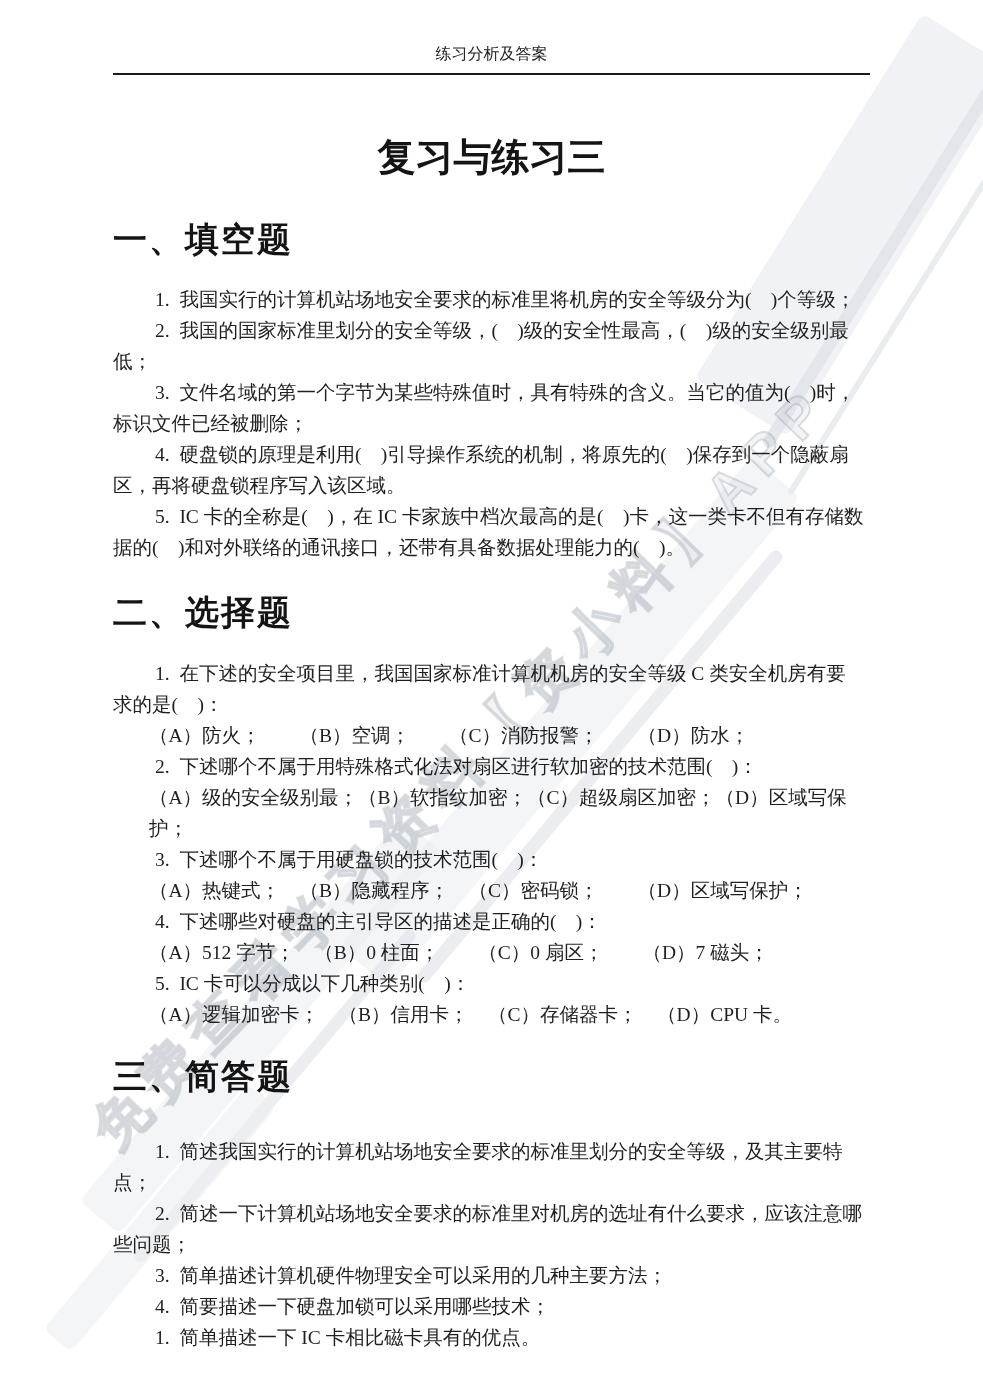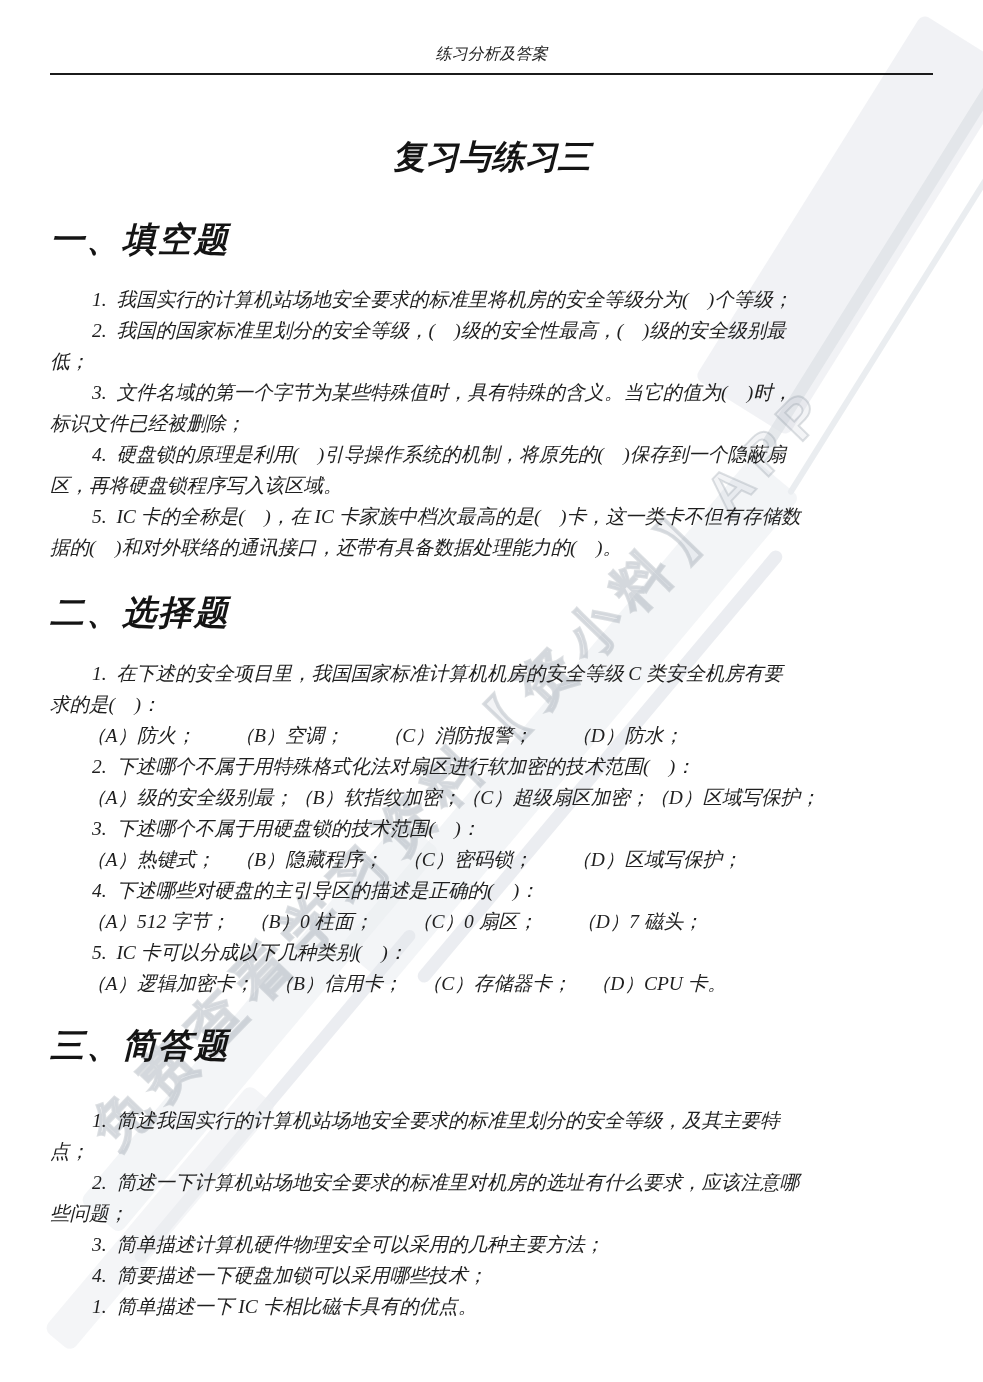--- a/index.html
+++ b/index.html
@@ -24,29 +24,29 @@
   .wm-text {
     position:absolute; left:462px; top:768px;
     transform:translate(-50%,-50%) rotate(-46deg);
     font-family:"Liberation Sans","DejaVu Sans",sans-serif;
     font-weight:bold; font-size:56px; letter-spacing:12px; white-space:nowrap;
     color:rgba(170,178,190,0.14);
     -webkit-text-stroke:2px rgba(142,151,163,0.30);
   }
 
   
-  .content { position:relative; z-index:1; padding:0 50px;font-style:italic; }
+  .content { position:relative; z-index:1; padding:0 113px; }
 
   .page-header { padding-top:44px; text-align:center; font-size:16px; line-height:20px; color:#242424; }
   .header-rule { margin-top:9px; border:0; border-top:2px solid #1b1b1b; height:0; }
 
   .doc-title {
     margin:60px 0 0 0; text-align:center;
     font-family:"Liberation Sans","DejaVu Sans",sans-serif;
-    font-weight:bold; font-size:33px; line-height:44px; color:#141414;
+    font-weight:bold; font-size:38px; line-height:44px; color:#141414;
   }
 
   .sec-h {
     margin:0; font-family:"Liberation Sans","DejaVu Sans",sans-serif;
     font-weight:bold; font-size:34px; line-height:40px; color:#141414;
     letter-spacing:2px;
   }
   .sec-h.h1 { margin-top:40px; }
   .sec-h.h2 { margin-top:29px; }
   .sec-h.h3 { margin-top:26px; }

